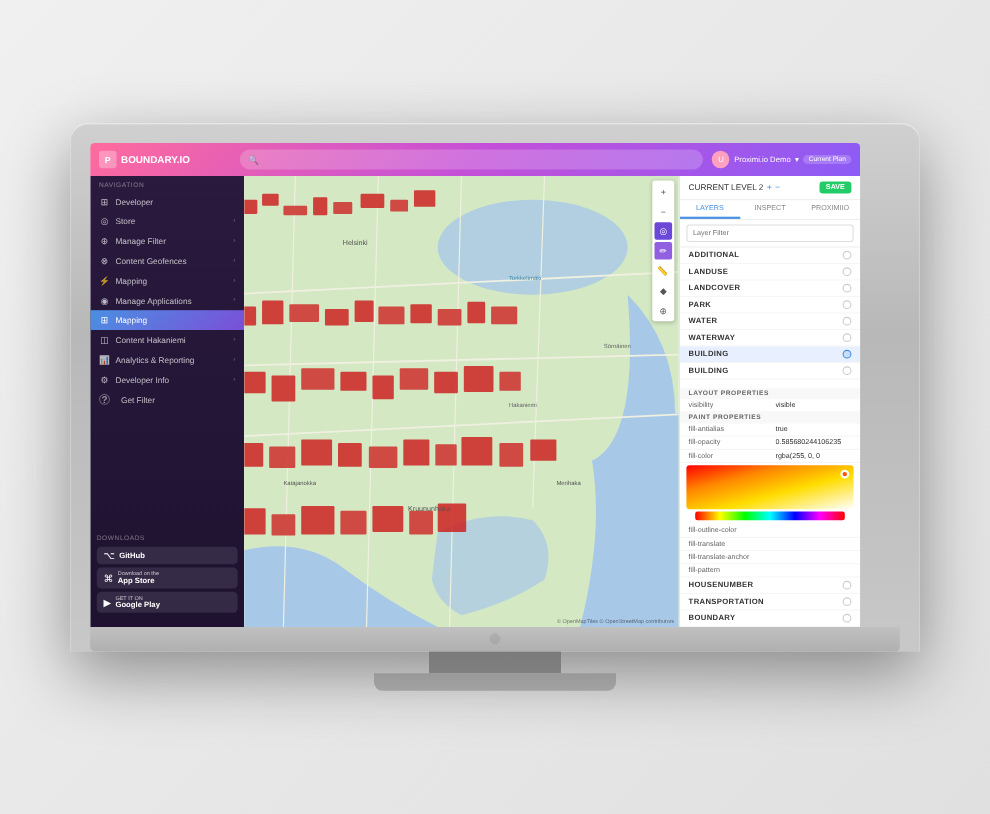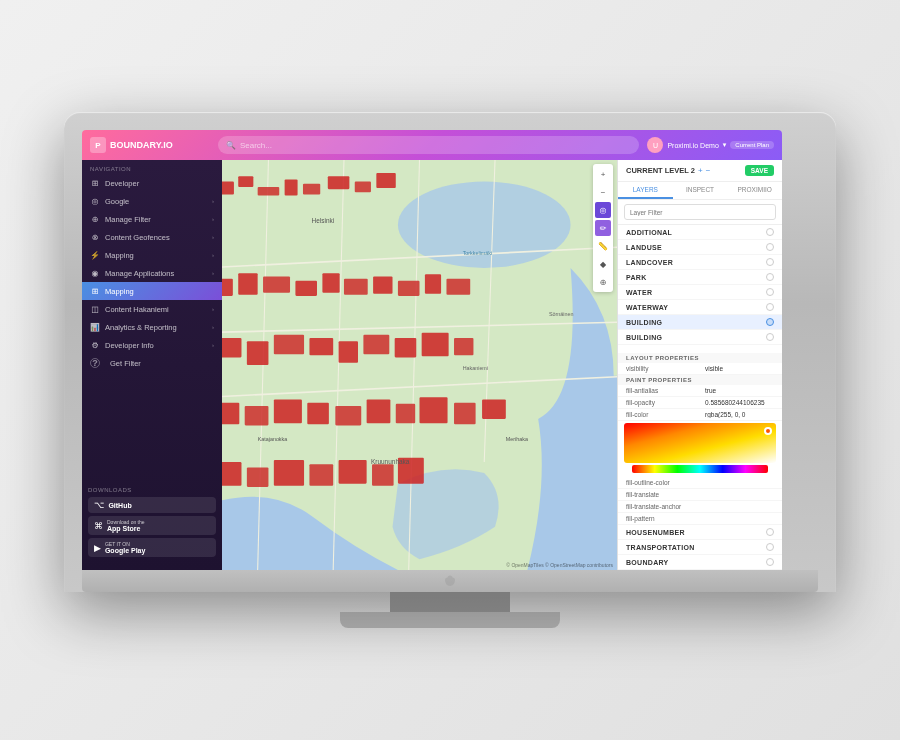--- a/index.html
+++ b/index.html
@@ -311,21 +311,21 @@
       padding: 5px 8px;
       border-bottom: 1px solid #eee;
       display: flex;
       align-items: center;
       justify-content: space-between;
       flex-shrink: 0;
     }
 
     .level-title {
       font-size: 7.5px;
-      font-weight: bold;
+      font-weight: normal;
       color: #333;
     }
 
     .save-btn {
       background: #22cc66;
       color: white;
       font-size: 6.5px;
       font-weight: bold;
       padding: 2px 6px;
       border-radius: 3px;
@@ -452,21 +452,20 @@
     <div class="monitor-screen">
       <div class="app-ui">
 
         <div class="top-bar">
           <div class="logo-area">
             <div class="logo-icon">P</div>
             <span>BOUNDARY.IO</span>
           </div>
           <div class="search-bar">
             <span style="color:rgba(255,255,255,0.7);font-size:8px;">🔍</span>
-            <input placeholder="Search..." style="">
           </div>
           <div class="user-area">
             <div class="avatar">U</div>
             <span>Proximi.io Demo</span>
             <span>▾</span>
             <div class="plan-badge">
               <span>Current Plan</span>
             </div>
           </div>
         </div>
@@ -475,21 +474,21 @@
 
           <div class="sidebar">
             <div class="nav-section-label">NAVIGATION</div>
 
             <div class="nav-item">
               <span class="nav-icon">⊞</span>
               <span>Developer</span>
             </div>
             <div class="nav-item">
               <span class="nav-icon">◎</span>
-              <span>Google</span>
+              <span>Store</span>
               <span class="nav-arrow">›</span>
             </div>
             <div class="nav-item">
               <span class="nav-icon">⊕</span>
               <span>Manage Filter</span>
               <span class="nav-arrow">›</span>
             </div>
             <div class="nav-item">
               <span class="nav-icon">⊗</span>
               <span>Content Geofences</span>

